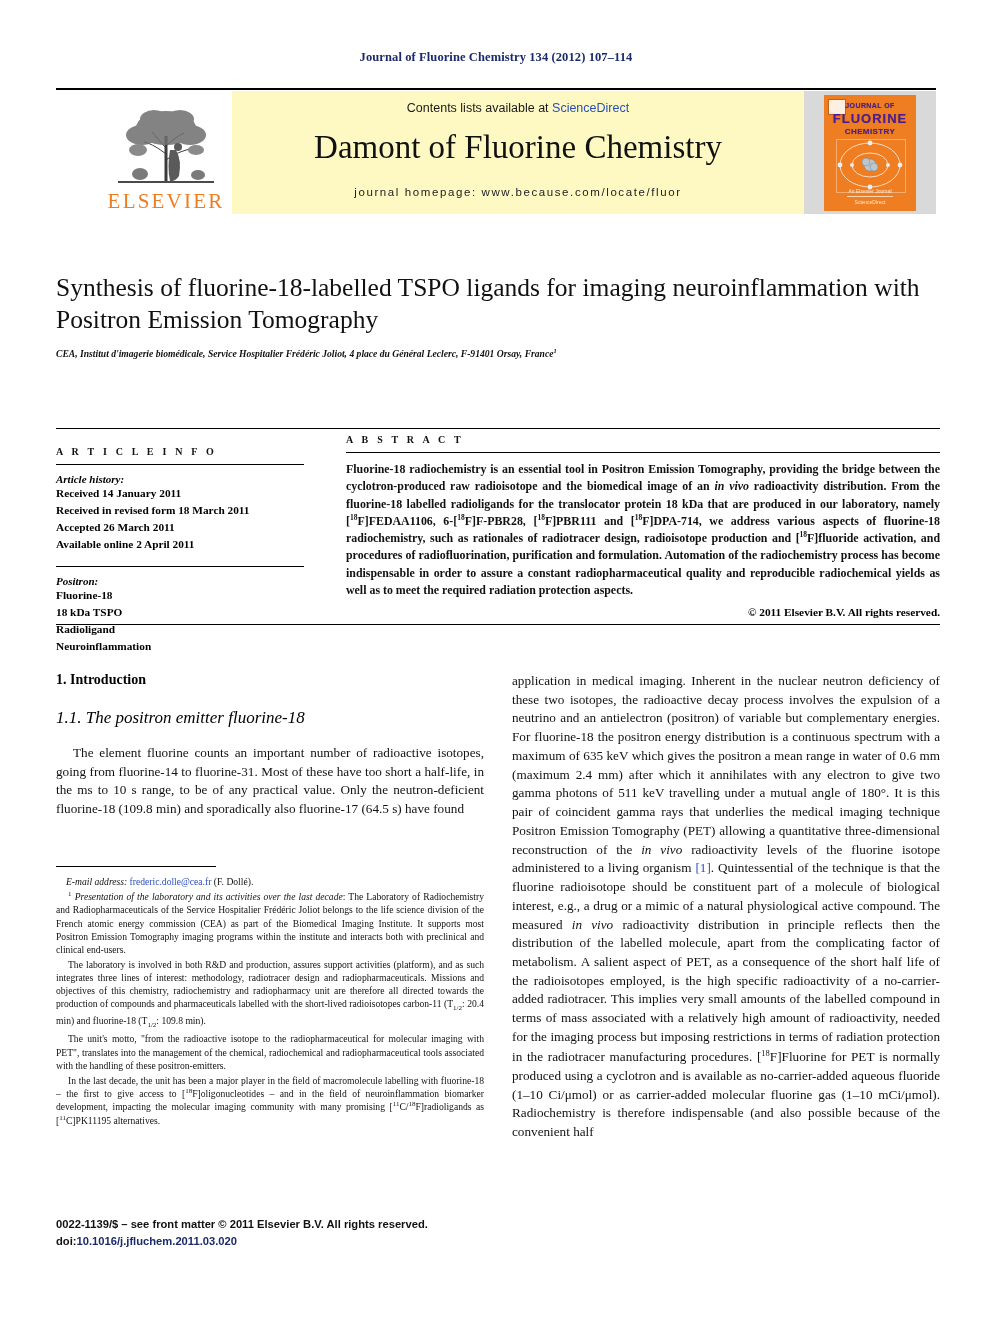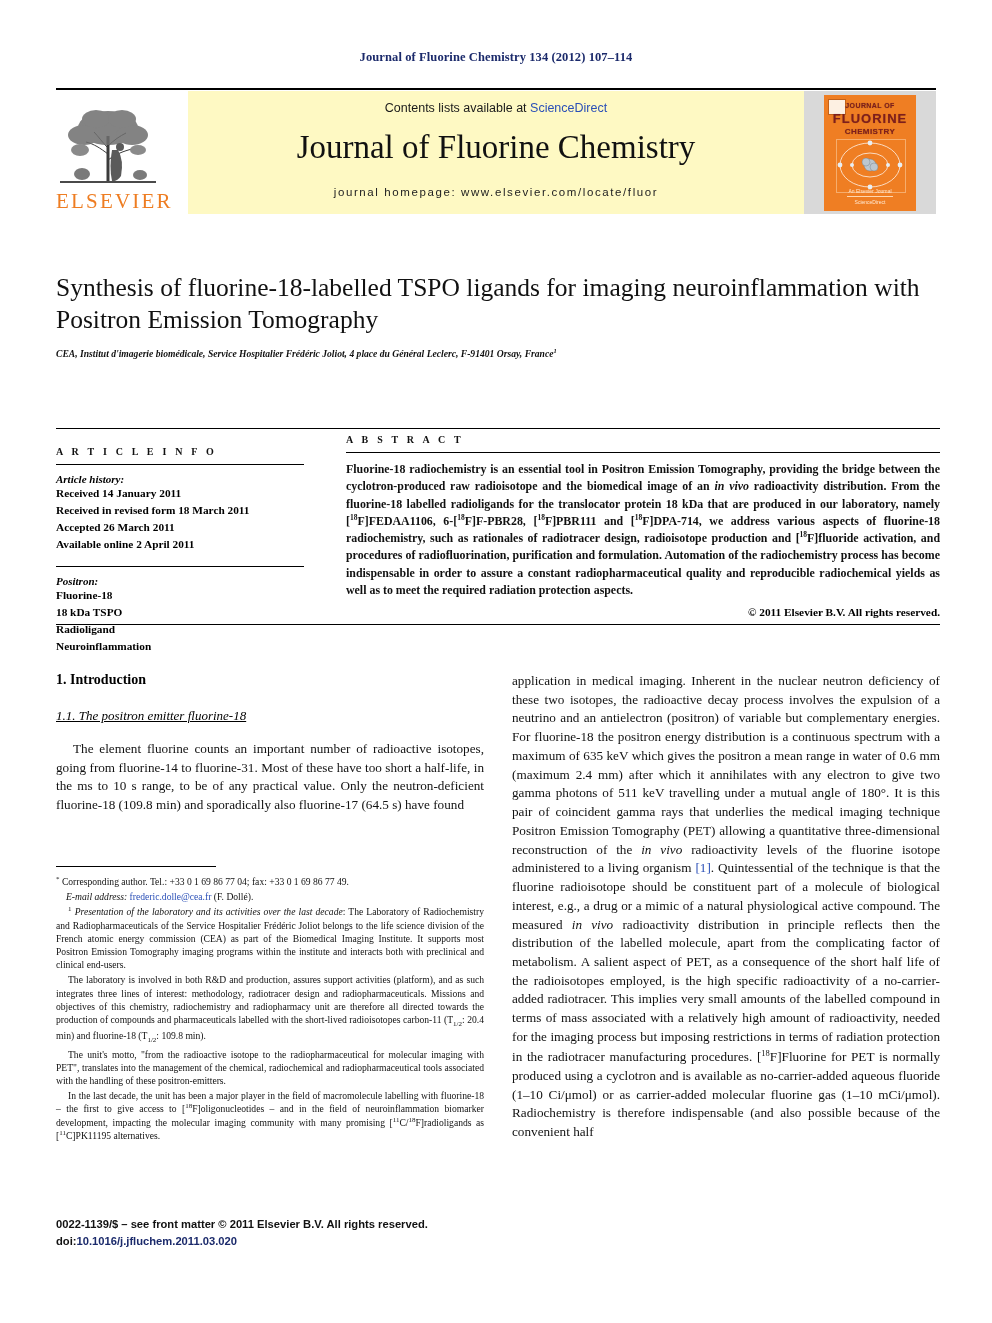--- a/index.html
+++ b/index.html
@@ -59,24 +59,25 @@
     width: 880px;
     height: 123px;
     display: flex;
     align-items: stretch;
   }
   .mast-left {
     width: 132px;
     flex: 0 0 132px;
     display: flex;
     flex-direction: column;
-    align-items: flex-start;
+    align-items: center;
     justify-content: flex-end;
     padding-bottom: 2px;
     box-sizing: border-box;
+    margin-left: 44px;
   }
   .elsevier-tree {
     width: 104px;
     height: 88px;
     display: block;
   }
   .elsevier-word {
     font-family: "Liberation Serif", serif;
     font-size: 21px;
     letter-spacing: 2.2px;
@@ -139,21 +140,21 @@
     width: 16px;
     height: 14px;
     background: #fdf0e2;
     border: 1px solid #c2611a;
   }
   .cover-t1, .cover-t2, .cover-t3 {
     position: absolute;
     left: 0;
     width: 92px;
     text-align: center;
-    color: #7f1d1d;
+    color: #4c1d95;
     font-family: "Liberation Sans", sans-serif;
     font-weight: bold;
     letter-spacing: 0.4px;
     text-shadow: 0 0 1px rgba(0,0,0,.35);
   }
   .cover-t1 { top: 7px;  font-size: 7px; }
   .cover-t2 { top: 16px; font-size: 13px; letter-spacing: 1px; }
   .cover-t3 { top: 32px; font-size: 8px; }
   .cover-frame {
     position: absolute;
@@ -297,25 +298,24 @@
   .col-right { left: 512px; }
 
   h2.sec-num {
     font-family: "Liberation Serif", serif;
     font-size: 14px;
     font-weight: bold;
     margin: 0 0 20px 0;
   }
   h3.subsec {
     font-family: "Liberation Serif", serif;
-    font-size: 13px;
+    font-size: 17px;
     font-weight: normal;
     font-style: italic;
     margin: 16px 0 16px 0;
-    text-decoration: underline;
   }
   p.body-p {
     font-family: "Liberation Serif", serif;
     font-size: 13.2px;
     line-height: 1.42;
     text-align: justify;
     margin: 0 0 8px 0;
     text-indent: 17px;
     color: #111;
   }
@@ -403,22 +403,22 @@
           </g>
           <rect x="4" y="79" width="96" height="2" fill="#4a4a4a"></rect>
         </svg>
         <div class="elsevier-word">ELSEVIER</div>
       </div>
 
       <div class="mast-center">
         <div class="contents-line">
           <span>Contents lists available at </span><span class="sd">ScienceDirect</span>
         </div>
-        <div class="journal-title">Journal of Fluorine Chemistry</div>
-        <div class="homepage-line">journal homepage: www.elsevier.com/locate/fluor</div>
+        <div class="journal-title">Damont of Fluorine Chemistry</div>
+        <div class="homepage-line">journal homepage: www.because.com/locate/fluor</div>
       </div>
 
       <div class="mast-right">
         <div class="cover">
           <div class="cover-badge"></div>
           <div class="cover-t1">JOURNAL OF</div>
           <div class="cover-t2">FLUORINE</div>
           <div class="cover-t3">CHEMISTRY</div>
           <div class="cover-frame"></div>
           <svg class="cover-atom" width="80" height="60" viewBox="0 0 80 60">
@@ -495,21 +495,20 @@
     <h3 class="subsec">1.1. The positron emitter fluorine-18</h3>
     <p class="body-p">The element fluorine counts an important number of radioactive isotopes, going from fluorine-14 to fluorine-31. Most of these have too short a half-life, in the ms to 10 s range, to be of any practical value. Only the neutron-deficient fluorine-18 (109.8 min) and sporadically also fluorine-17 (64.5 s) have found</p>
   </div>
 
   <div class="col col-right">
     <p class="body-p no-indent">application in medical imaging. Inherent in the nuclear neutron deficiency of these two isotopes, the radioactive decay process involves the expulsion of a neutrino and an antielectron (positron) of variable but complementary energies. For fluorine-18 the positron energy distribution is a continuous spectrum with a maximum of 635 keV which gives the positron a mean range in water of 0.6 mm (maximum 2.4 mm) after which it annihilates with any electron to give two gamma photons of 511 keV travelling under a mutual angle of 180°. It is this pair of coincident gamma rays that underlies the medical imaging technique Positron Emission Tomography (PET) allowing a quantitative three-dimensional reconstruction of the <i>in vivo</i> radioactivity levels of the fluorine isotope administered to a living organism <span class="ref-link">[1]</span>. Quintessential of the technique is that the fluorine radioisotope should be constituent part of a molecule of biological interest, e.g., a drug or a mimic of a natural physiological active compound. The measured <i>in vivo</i> radioactivity distribution in principle reflects then the distribution of the labelled molecule, apart from the complicating factor of metabolism. A salient aspect of PET, as a consequence of the short half life of the radioisotopes employed, is the high specific radioactivity of a no-carrier-added radiotracer. This implies very small amounts of the labelled compound in terms of mass associated with a relatively high amount of radioactivity, needed for the imaging process but imposing restrictions in terms of radiation protection in the radiotracer manufacturing procedures. [<sup>18</sup>F]Fluorine for PET is normally produced using a cyclotron and is available as no-carrier-added aqueous fluoride (1–10 Ci/μmol) or as carrier-added molecular fluorine gas (1–10 mCi/μmol). Radiochemistry is therefore indispensable (and also possible because of the convenient half</p>
   </div>
 
   <div class="footnotes">
     <div class="fn-rule"></div>
-    <p class="fn"><sup>*</sup> Corresponding author. Tel.: +33 0 1 69 86 77 04; fax: +33 0 1 69 86 77 49.</p>
     <p class="fn" style="text-indent:10px;"><i>E-mail address:</i> <span class="mail">frederic.dolle@cea.fr</span> (F. Dollé).</p>
     <p class="fn indent"><sup>1</sup> <i>Presentation of the laboratory and its activities over the last decade</i>: The Laboratory of Radiochemistry and Radiopharmaceuticals of the Service Hospitalier Frédéric Joliot belongs to the life science division of the French atomic energy commission (CEA) as part of the Biomedical Imaging Institute. It supports most Positron Emission Tomography imaging programs within the institute and interacts both with preclinical and clinical end-users.</p>
     <p class="fn indent">The laboratory is involved in both R&amp;D and production, assures support activities (platform), and as such integrates three lines of interest: methodology, radiotracer design and radiopharmaceuticals. Missions and objectives of this chemistry, radiochemistry and radiopharmacy unit are therefore all directed towards the production of compounds and pharmaceuticals labelled with the short-lived radioisotopes carbon-11 (T<sub>1/2</sub>: 20.4 min) and fluorine-18 (T<sub>1/2</sub>: 109.8 min).</p>
     <p class="fn indent">The unit's motto, "from the radioactive isotope to the radiopharmaceutical for molecular imaging with PET", translates into the management of the chemical, radiochemical and radiopharmaceutical tools associated with the handling of these positron-emitters.</p>
     <p class="fn indent">In the last decade, the unit has been a major player in the field of macromolecule labelling with fluorine-18 – the first to give access to [<sup>18</sup>F]oligonucleotides – and in the field of neuroinflammation biomarker development, impacting the molecular imaging community with many promising [<sup>11</sup>C/<sup>18</sup>F]radioligands as [<sup>11</sup>C]PK11195 alternatives.</p>
   </div>
 
   <div class="page-footer">
     <div>0022-1139/$ – see front matter © 2011 Elsevier B.V. All rights reserved.</div>
     <div><span>doi:</span><span class="doi-link">10.1016/j.jfluchem.2011.03.020</span></div>

